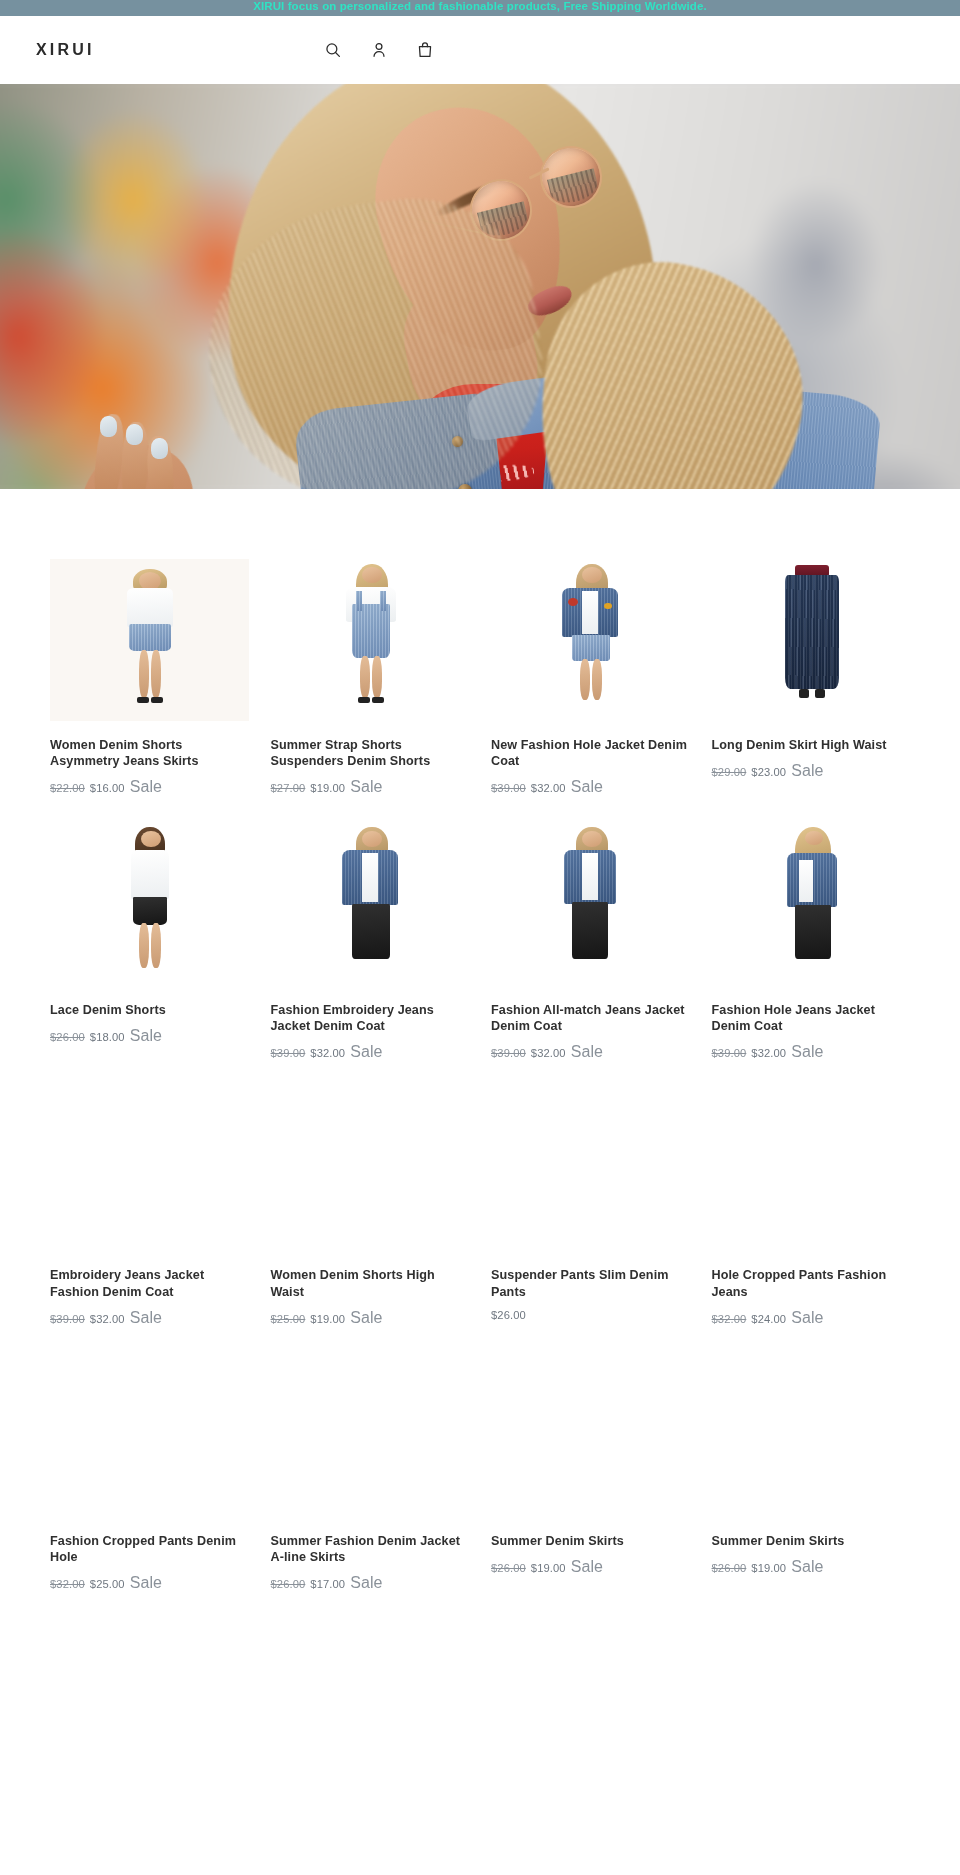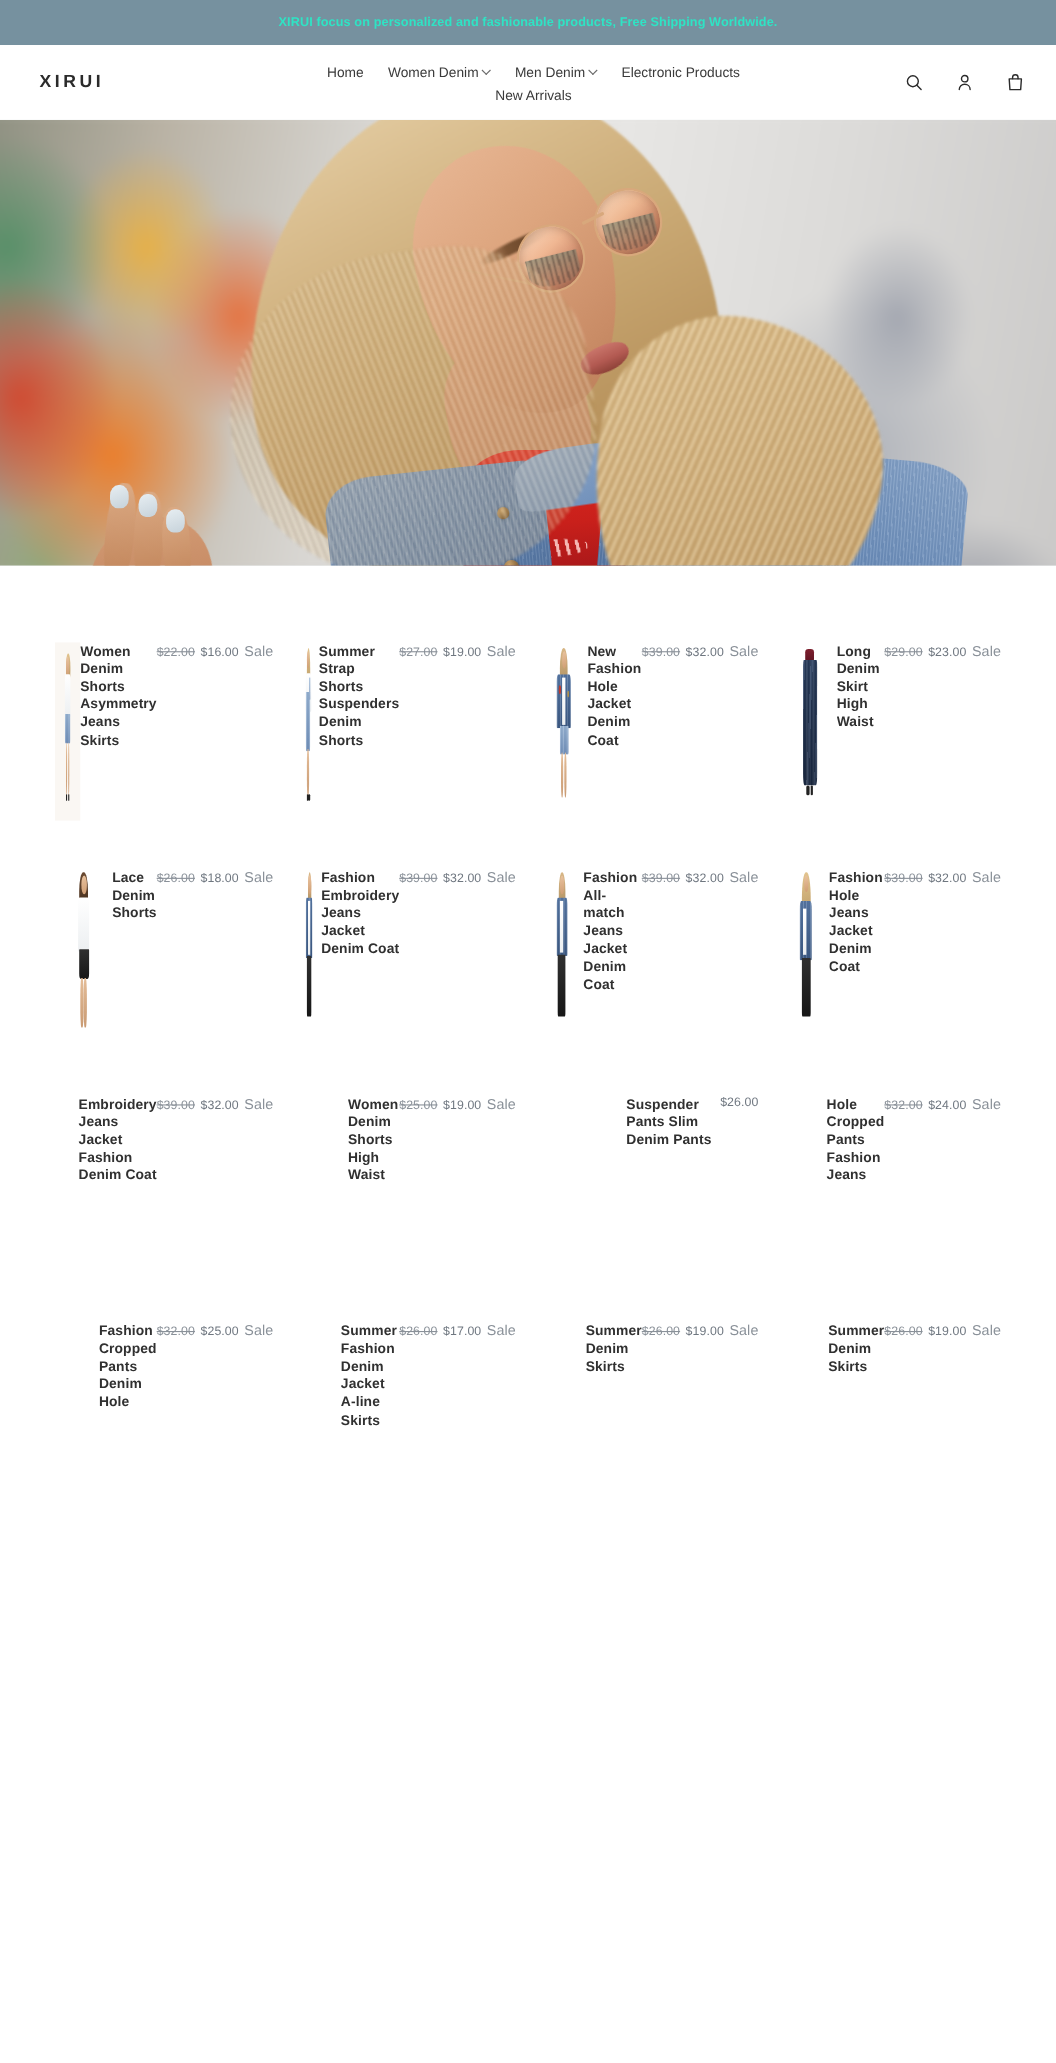--- a/index.html
+++ b/index.html
@@ -8,24 +8,24 @@
   html, body {
     width: 960px;
     background: #ffffff;
     font-family: "Liberation Sans", sans-serif;
     color: #3a3a3a;
     -webkit-font-smoothing: antialiased;
   }
 
   
   .announcement {
-    height: 41px;
+    height: 16px;
     background: #76919f;
     display: flex;
-    align-items: center;
+    align-items: flex-start;
     justify-content: center;
   }
   .announcement-text {
     font-size: 11.5px;
     font-weight: 700;
     letter-spacing: .1px;
     color: #2fe3c4;
     text-align: center;
   }
 
@@ -368,20 +368,21 @@
   .grid {
     display: grid;
     grid-template-columns: repeat(4, 1fr);
     column-gap: 22px;
     row-gap: 0;
     padding: 0 50px;
   }
 
   .product-card {
     display: flex;
+    flex-direction: column;
     margin-bottom: 28px;
     cursor: pointer;
   }
   .product-media {
     width: 100%;
     height: 162px;
     margin-bottom: 16px;
     position: relative;
     overflow: hidden;
   }
@@ -399,21 +400,21 @@
     font-size: 11.2px;
     color: #6f7780;
     display: flex;
     align-items: baseline;
     gap: 5px;
     letter-spacing: .1px;
   }
   .price-compare { text-decoration: line-through; color: #8a9199; text-align: right; }
   .price-sale { color: #6f7780; }
   .price-regular { color: #6f7780; }
-  .sale-tag { font-size: 13px; color: #8a9199; }
+  .sale-tag { font-size: 16px; color: #8a9199; }
   .ph { position: absolute; }
   .model-head {
     border-radius: 50%;
     background: linear-gradient(160deg,#e9c39f,#cf9d73);
   }
   .model-hair {
     border-radius: 48% 48% 40% 40%;
     background: linear-gradient(165deg,#6b4a31,#3e2a1a);
   }
   .hair-blonde { background: linear-gradient(165deg,#e3c58f,#b2925c); }
@@ -430,41 +431,20 @@
 <body>
 
 <div class="announcement">
   <span class="announcement-text">XIRUI focus on personalized and fashionable products, Free Shipping Worldwide.</span>
 </div>
 
 <header class="site-header">
 
   <div class="logo">XIRUI</div>
 
-  <nav class="main-nav">
-    <span class="nav-item">
-      <span>Home</span>
-    </span>
-    <span class="nav-item">
-      <span>Women Denim</span>
-      <span class="caret"></span>
-    </span>
-    <span class="nav-item">
-      <span>Men Denim</span>
-      <span class="caret"></span>
-    </span>
-    <span class="nav-item">
-      <span>Electronic Products</span>
-    </span>
-    <div class="nav-row2">
-      <span class="nav-item">
-        <span>New Arrivals</span>
-      </span>
-    </div>
-  </nav>
 
   <div class="header-icons">
     <span class="icon-btn">
       <svg width="18" height="18" viewBox="0 0 24 24" fill="none" stroke="currentColor" stroke-width="1.7" stroke-linecap="round">
         <circle cx="10.5" cy="10.5" r="6.6"></circle>
           <line x1="15.4" y1="15.4" x2="20.5" y2="20.5"></line>
       </svg>
     </span>
     <span class="icon-btn">
       <svg width="18" height="18" viewBox="0 0 24 24" fill="none" stroke="currentColor" stroke-width="1.7" stroke-linecap="round">

